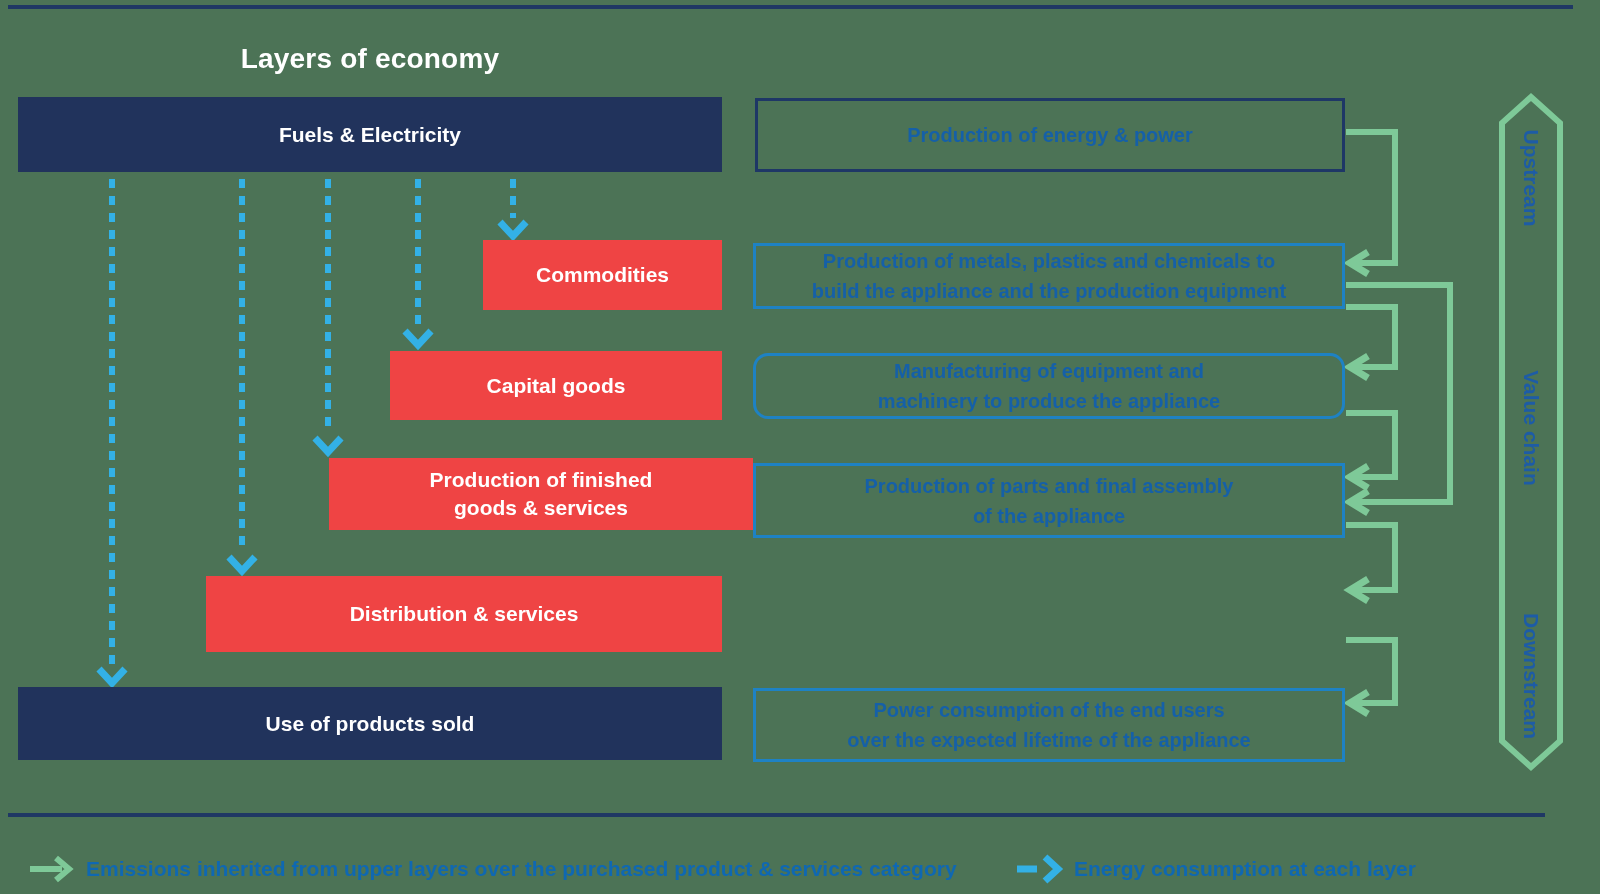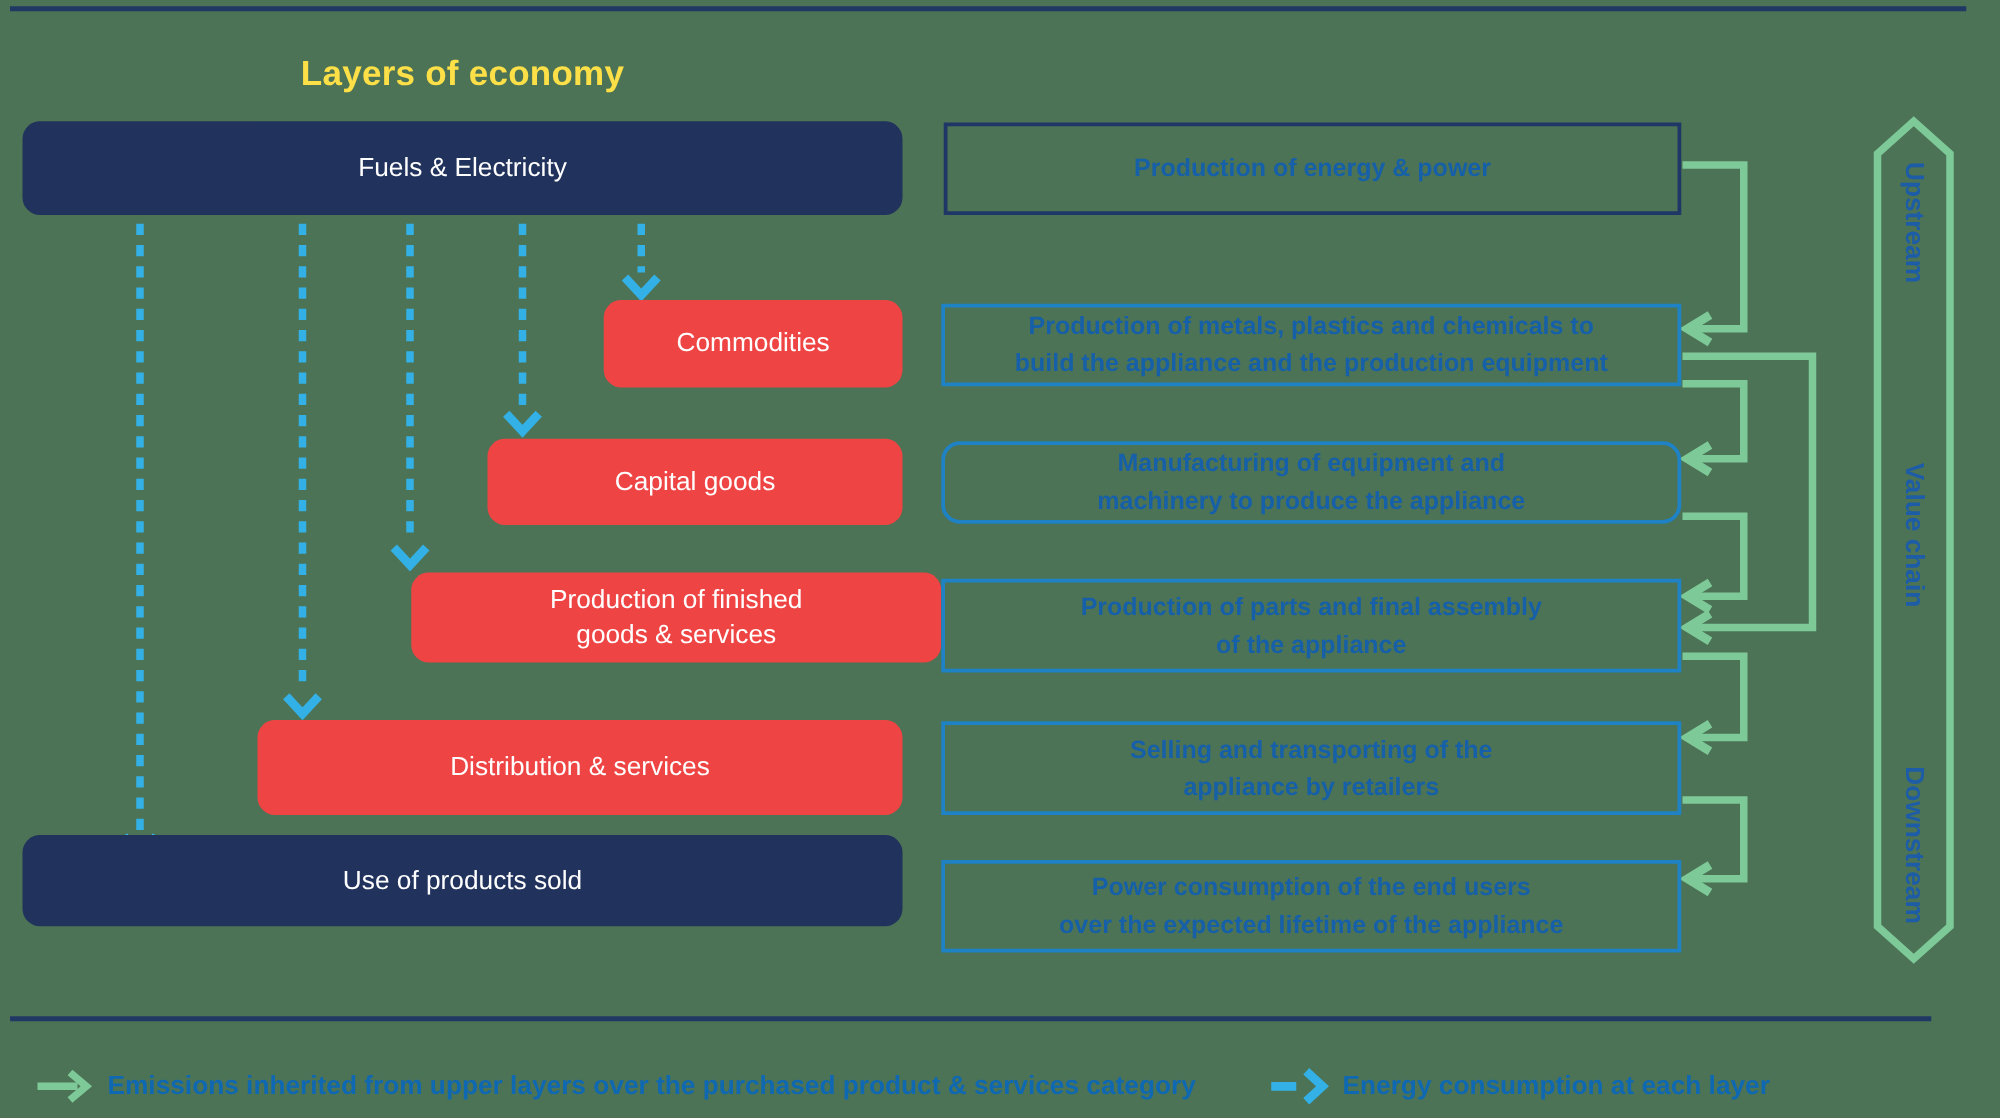--- a/index.html
+++ b/index.html
@@ -10,39 +10,39 @@
     overflow:hidden;
   }
   #canvas{position:relative;width:1600px;height:894px;}
 
   .rule{position:absolute;background:#1F3864;}
   .rule-top{left:8px;top:5px;width:1565px;height:4px;}
   .rule-bottom{left:8px;top:813px;width:1537px;height:4px;}
 
   .col-title{
     position:absolute;top:42px;height:34px;
-    font-size:28px;font-weight:700;color:#fde047;
+    font-size:28px;font-weight:700;color:#ffffff;
     text-align:center;line-height:34px;letter-spacing:.2px;
   }
   .col-title.left{left:18px;width:704px;}
   .col-title.right{left:753px;width:592px;}
 
   .box{
     position:absolute;display:flex;align-items:center;justify-content:center;
     text-align:center;white-space:pre-line;box-sizing:border-box;z-index:2;
   }
-  .eco{color:#FFFFFF;font-size:21px;font-weight:400;line-height:28px;border-radius:14px;}
+  .eco{color:#FFFFFF;font-size:21px;font-weight:700;line-height:28px;}
   .eco.navy{background:#21335C;}
   .eco.blue{background:#ef4444;}
   .eco0{left:18px;top:97px;width:704px;height:75px;}
   .eco1{left:483px;top:240px;width:239px;height:70px;}
   .eco2{left:390px;top:351px;width:332px;height:69px;}
   .eco3{left:298px;top:458px;width:424px;height:72px;margin-left:31px;}
   .eco4{left:206px;top:576px;width:516px;height:76px;}
-  .eco5{left:18px;top:668px;width:704px;height:73px;}
+  .eco5{left:18px;top:687px;width:704px;height:73px;}
 
   .app{
     color:#1560A8;font-size:20px;font-weight:700;line-height:30px;
     background:transparent;border:3px solid #1E82C4;
   }
   .app.navy-border{border-color:#1E3766;}
   .app0{left:755px;top:98px;width:590px;height:74px;}
   .app1{left:753px;top:243px;width:592px;height:66px;}
   .app2{left:753px;top:353px;width:592px;height:66px;border-radius:15px;}
   .app3{left:753px;top:463px;width:592px;height:75px;}
@@ -86,22 +86,20 @@
   <div class="box eco blue eco4">Distribution &amp; services</div>
   <div class="box eco navy eco5">Use of products sold</div>
 
   <div class="box app navy-border app0">Production of energy &amp; power</div>
   <div class="box app app1">Production of metals, plastics and chemicals to
 build the appliance and the production equipment</div>
   <div class="box app app2">Manufacturing of equipment and
 machinery to produce the appliance</div>
   <div class="box app app3">Production of parts and final assembly
 of the appliance</div>
-  <div class="box app app4">Selling and transporting of the
-appliance by retailers</div>
   <div class="box app app5">Power consumption of the end users
 over the expected lifetime of the appliance</div>
 
   <svg id="arrow-layer" width="1600" height="894" viewBox="0 0 1600 894">
 
     <g stroke="#33B1E6" fill="none">
       <g>
         <line x1="112" y1="179" x2="112" y2="664" stroke-width="6" stroke-dasharray="9 8"></line>
         <path d="M 99 669 L 112 683 L 125 669" stroke-width="7"></path>
       </g>

